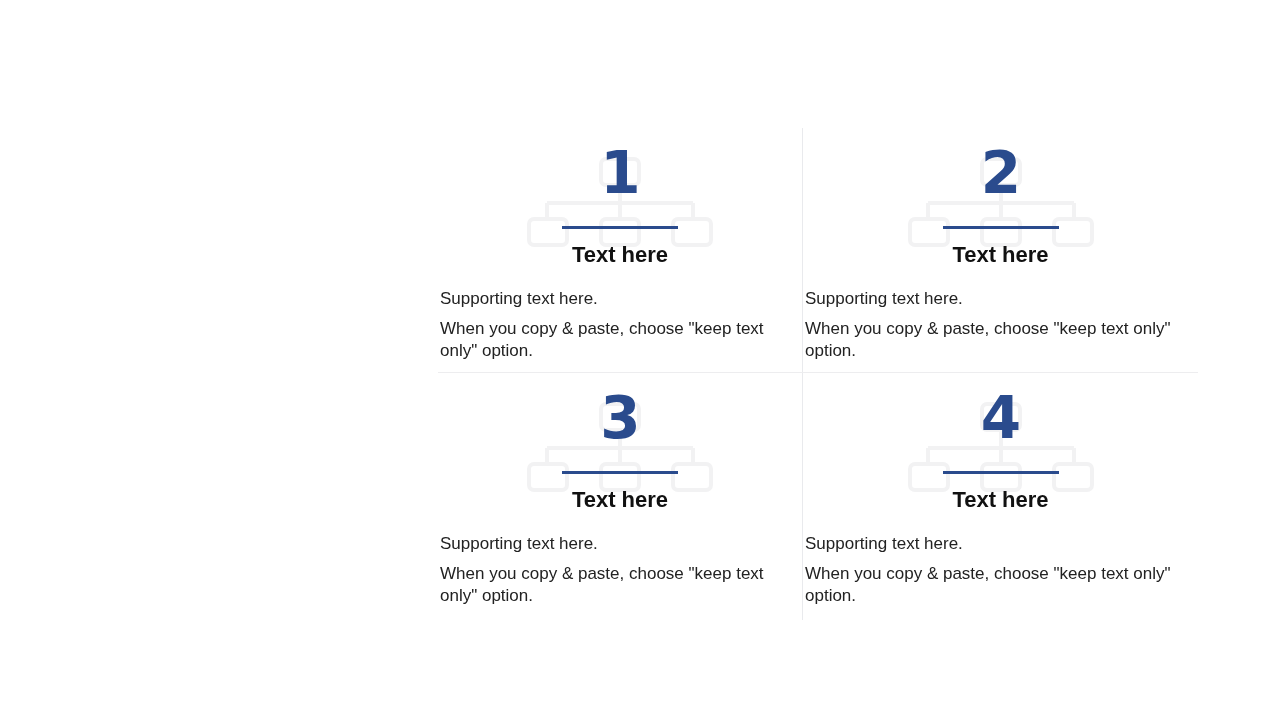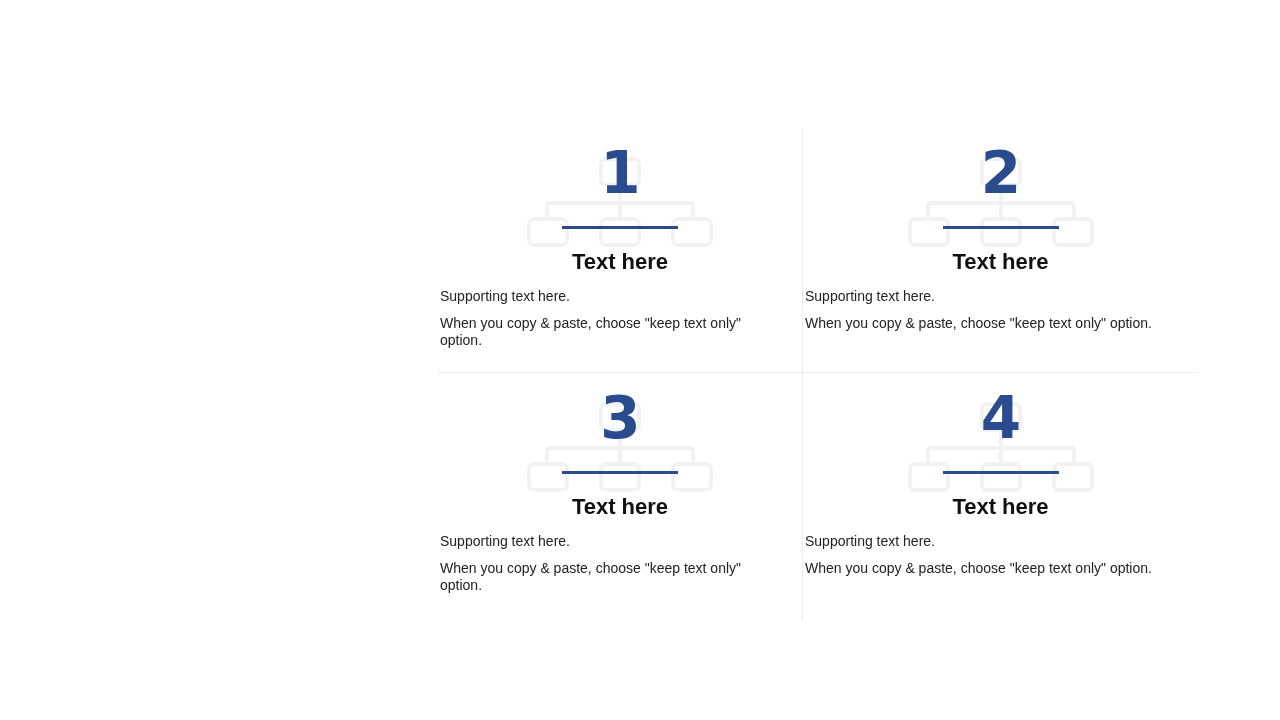--- a/index.html
+++ b/index.html
@@ -110,36 +110,36 @@
     top: 88px;
     left: 50%;
     transform: translateX(-50%);
     width: 116px;
     height: 3px;
     background: #2a4b8d;
   }
 
   .cell-title {
     position: absolute;
-    top: 111px;
+    top: 104px;
     left: 0;
     width: 100%;
     text-align: center;
     font-size: 22px;
     font-weight: bold;
     color: #111111;
   }
 
   .cell-body {
     padding-left: 2px;
     padding-right: 24px;
   }
   .cell-body p {
     margin: 0 0 9px 0;
-    font-size: 14px;
+    font-size: 17px;
     color: #222222;
     line-height: 1.25;
   }
   .cell-body p:last-child { margin-bottom: 0; }
 
   .cell.r2 .cell-head { height: 150px; }
 </style>
 </head>
 <body>
 

